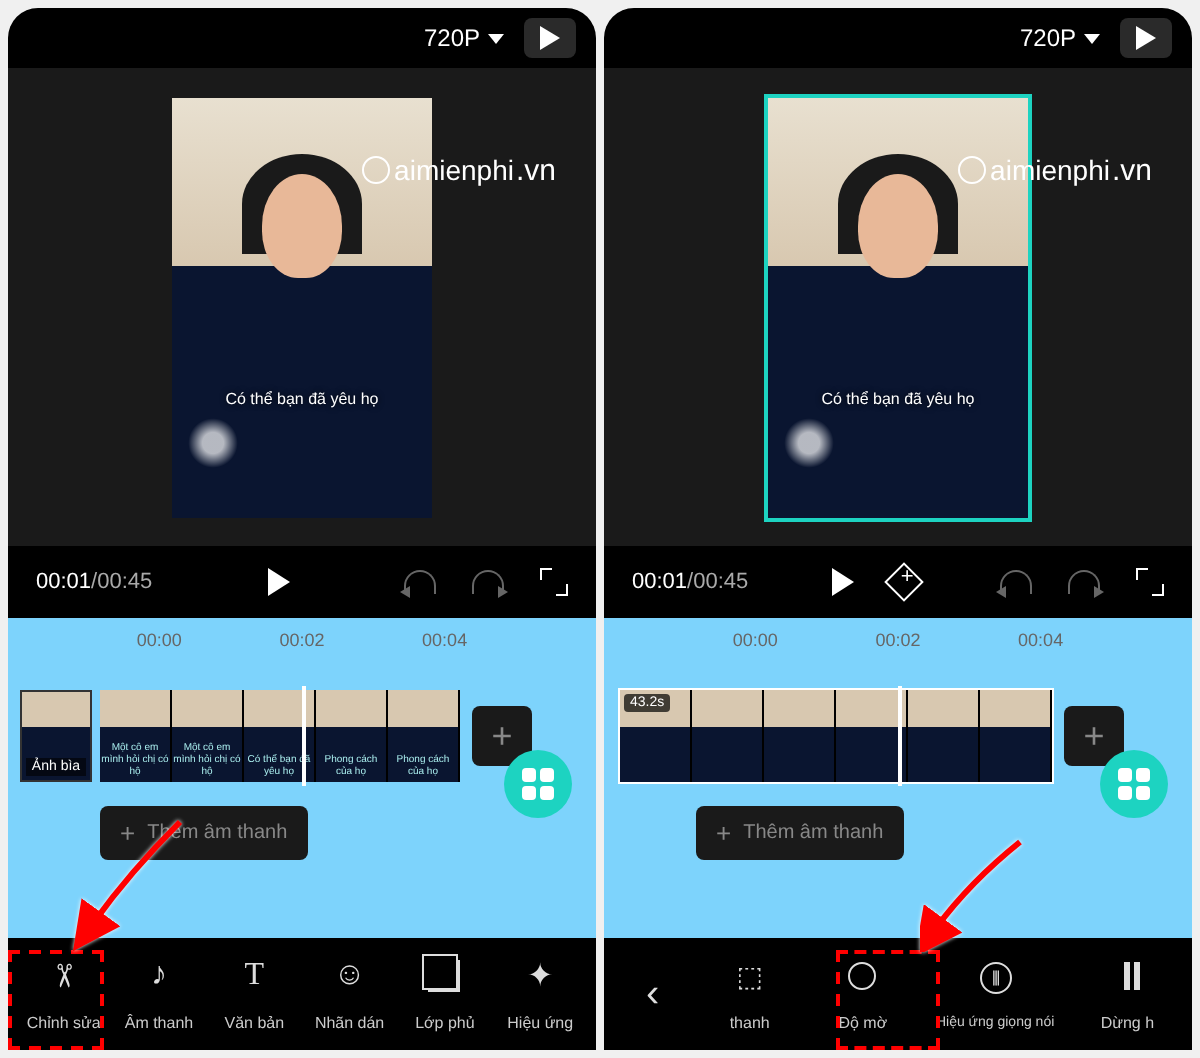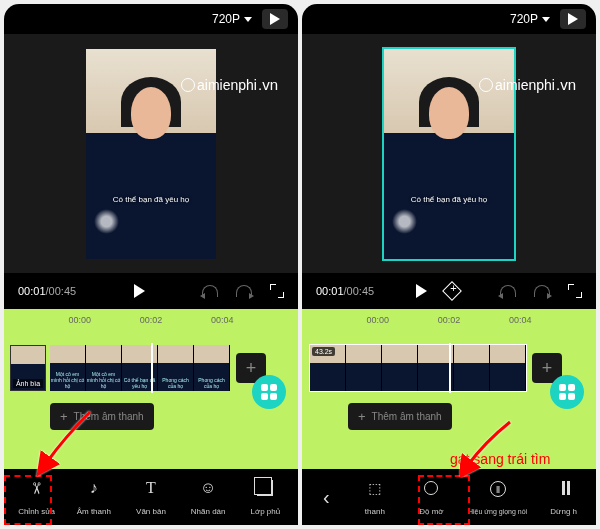--- a/index.html
+++ b/index.html
@@ -28,21 +28,21 @@
   .play { width: 0; height: 0; border-top: 7px solid transparent; border-bottom: 7px solid transparent; border-left: 11px solid #fff; }
   .keyf { width: 14px; height: 14px; transform: rotate(45deg); border: 1.5px solid #fff; position: relative; }
   .keyf::before { content: "+"; position: absolute; top: -3px; left: 2px; transform: rotate(-45deg); color: #fff; font-size: 11px; }
   .undo, .redo { width: 16px; height: 12px; border: 1.5px solid #666; border-bottom: 0; border-radius: 8px 8px 0 0; position: relative; }
   .undo::after { content: ""; position: absolute; left: -3px; bottom: -2px; border-top: 3px solid transparent; border-bottom: 3px solid transparent; border-right: 5px solid #666; }
   .redo::after { content: ""; position: absolute; right: -3px; bottom: -2px; border-top: 3px solid transparent; border-bottom: 3px solid transparent; border-left: 5px solid #666; }
   .fullscr { width: 14px; height: 14px; position: relative; }
   .fullscr::before, .fullscr::after { content: ""; position: absolute; width: 5px; height: 5px; border: 1.5px solid #fff; }
   .fullscr::before { top: 0; left: 0; border-right: 0; border-bottom: 0; }
   .fullscr::after { bottom: 0; right: 0; border-left: 0; border-top: 0; }
-  .timeline { height: 160px; background: #bef264; padding-top: 6px; position: relative; }
+  .timeline { height: 160px; background: #7dd3fc; padding-top: 6px; position: relative; }
   .ticks { display: flex; justify-content: space-around; padding: 0 40px; }
   .tick { color: #666; font-size: 9px; }
   .track { display: flex; align-items: center; height: 50px; margin-top: 18px; position: relative; }
   .cover { width: 36px; height: 46px; background: linear-gradient(180deg,#d8c8b0 40%,#0a1530 40%); margin-left: 6px; border: 1px solid #333; position: relative; }
   .cover-label { position: absolute; bottom: 2px; left: 2px; right: 2px; background: rgba(0,0,0,0.6); color: #fff; font-size: 7px; text-align: center; padding: 1px; }
   .thumbs { display: flex; margin-left: 4px; }
   .thumb { width: 36px; height: 46px; background: linear-gradient(180deg,#d8c8b0 40%,#0a1530 40%); border-right: 1px solid #000; position: relative; }
   .thumb .tlabel { position: absolute; bottom: 2px; left: 0; right: 0; font-size: 5px; color: #aee; text-align: center; }
   .dur-badge { position: absolute; top: 2px; left: 2px; background: rgba(0,0,0,0.7); color: #fff; font-size: 7px; padding: 1px 3px; border-radius: 2px; }
   .add-clip { width: 30px; height: 30px; background: #1a1a1a; color: #888; display: flex; align-items: center; justify-content: center; font-size: 18px; margin-left: 6px; border-radius: 4px; }
@@ -181,20 +181,24 @@
       <div class="tool">
         <div class="tool-icon i-sticker"></div>
         <div class="tool-label">Nhãn dán</div>
       </div>
       <div class="tool">
         <div class="tool-icon">
             <div class="i-overlay"></div>
           </div>
         <div class="tool-label">Lớp phủ</div>
       </div>
+      <div class="tool">
+        <div class="tool-icon i-effect"></div>
+        <div class="tool-label">Hiệu ứng</div>
+      </div>
     </div>
   </div>
 
   <div class="phone">
     <div class="topbar">
       <div class="res">
         <span>720P</span>
         <span class="chev"></span>
       </div>
       <div class="export"></div>
@@ -285,21 +289,20 @@
         <div class="tool-icon">
             <div class="i-freeze"></div>
           </div>
         <div class="tool-label">Dừng h</div>
       </div>
     </div>
   </div>
 
   <div class="highlight hl1"></div>
   <div class="highlight hl2"></div>
-  <div class="annotation" style="left:450px; bottom:62px;">gạt sang trái tìm</div>
   <div class="arrow" style="left:35px; bottom:48px;">
     <svg width="60" height="70">
         <defs>
           <marker id="ah1" markerWidth="8" markerHeight="8" refX="2" refY="4" orient="auto">
             <polygon points="0 0, 8 4, 0 8" fill="#ff0000"></polygon>
           </marker>
         </defs>
         <path d="M55,5 Q30,30 12,55" stroke="#ff0000" stroke-width="3" fill="none" marker-end="url(#ah1)"></path>
       </svg>
   </div>

